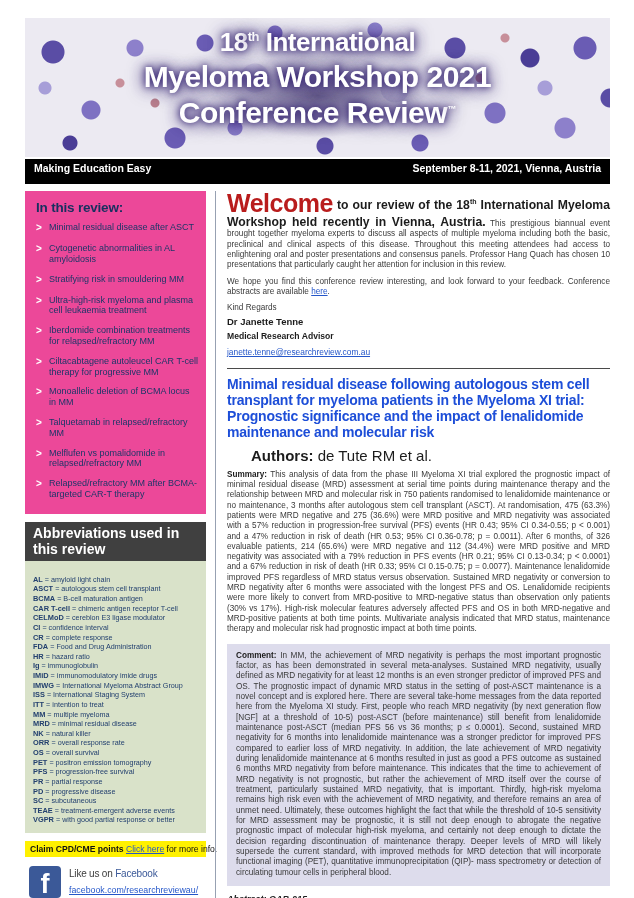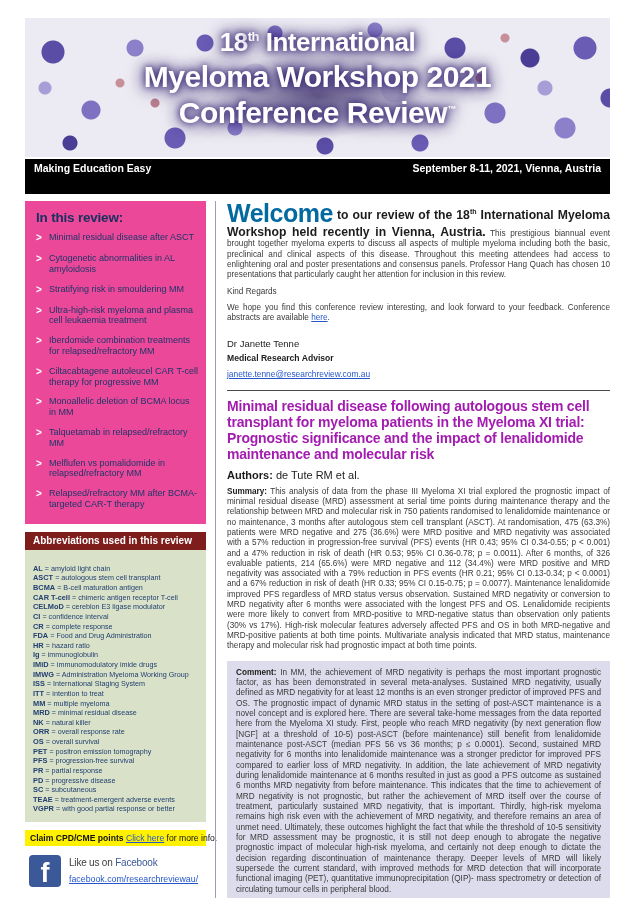--- a/index.html
+++ b/index.html
@@ -40,63 +40,63 @@
   }
   .header-title { position:absolute; left:0; right:0; top:8px; text-align:center; color:#fff; font-weight:bold;
     text-shadow:0 0 6px rgba(46,28,110,.95), 0 0 14px rgba(46,28,110,.85), 0 2px 18px rgba(46,28,110,.75); }
   .ht1 { font-size:26px; line-height:1.25; letter-spacing:-.5px; }
   .ht1 sup { font-size:13px; }
   .ht2, .ht3 { font-size:30px; line-height:1.2; letter-spacing:-.5px; }
   .ht3 sup { font-size:9px; letter-spacing:0; }
 
   
   .topbar { margin:2px 24px 0 25px; background:#000; color:#fff; display:flex; justify-content:space-between;
-    align-items:center; padding:3px 9px 20px; font-weight:bold; font-size:10.5px;gap:8px; }
+    align-items:center; padding:3px 9px 10px; font-weight:bold; font-size:10.5px;gap:8px; }
 
   
   .cols { display:flex; margin:7px 24px 0 25px; }
   .sidebar { width:181px; flex-shrink:0; }
   .main { flex:1; border-left:1px solid #97a1b2; margin-left:9px; padding-left:11px; }
 
   
   .review-box { background:#ec4899; padding:9px 8px 12px 11px; }
   .review-box h2 { color:#16305f; font-size:13.5px; margin-bottom:7px; letter-spacing:-.2px; }
   .toc-item { display:flex; margin-bottom:9px; cursor:pointer; }
   .toc-item .chev { color:#fff; font-weight:bold; font-size:10px; width:13px; flex-shrink:0; line-height:1.2; }
   .toc-item .lbl { color:#1c3668; font-size:9px; line-height:1.2; }
 
-  .abbrev-header { margin-top:8px; background:#7f1d1d; color:#fff; font-weight:bold; font-size:10px; padding:3px 8px 4px; }
+  .abbrev-header { margin-top:8px; background:#404040; color:#fff; font-weight:bold; font-size:14px; padding:3px 8px 4px; }
   .abbrev-box { background:#d9e2c9; padding:14px 6px 8px 8px; }
   .abbrev-row { color:#23406f; font-size:7.2px; line-height:1.3; }
   .abbrev-row b { font-size:7.4px; }
 
   .cpd-bar { margin-top:8px; background:#fff100; font-size:8.6px; color:#111; padding:3px 5px; white-space:nowrap; }
   .cpd-bar b { font-size:8.6px; }
   .cpd-link { color:#2456c9; text-decoration:underline; cursor:pointer; }
 
   .fb-row { margin-top:9px; display:flex; align-items:center; gap:8px; padding-left:4px; }
   .fb-logo { width:32px; height:32px; background:#3b5998; border-radius:4px; color:#fff; font-weight:bold;
     font-size:27px; display:flex; align-items:flex-end; justify-content:center; line-height:.95; cursor:pointer; overflow:hidden; }
   .fb-like { font-size:10px; font-weight:normal; color:#3d3d3d; letter-spacing:-.2px; }
   .fb-like .brand { color:#3b5998; }
   .fb-url { font-size:8.8px; font-weight:normal; color:#2456c9; text-decoration:underline; cursor:pointer; }
 
   
   .welcome-para { font-size:8.2px; line-height:1.26; color:#3a3a3a; text-align:justify; }
-  .welcome-word { color:#0369a1; font-weight:bold; font-size:25px; letter-spacing:-.5px; vertical-align:-3px; line-height:1; }
+  .welcome-word { color:#b91c1c; font-weight:bold; font-size:25px; letter-spacing:-.5px; vertical-align:-3px; line-height:1; }
   .welcome-bold { font-weight:bold; color:#1c1c1c; font-size:12.2px; line-height:1.1; }
   .welcome-bold sup { font-size:7px; }
   .para { font-size:8.2px; line-height:1.26; color:#3a3a3a; margin-top:6px; text-align:justify; }
   .inline-link { color:#2456c9; text-decoration:underline; cursor:pointer; }
-  .sig-name { font-size:9.5px; font-weight:normal; color:#1c1c1c; margin-top:14px; }
+  .sig-name { font-size:9.5px; font-weight:bold; color:#1c1c1c; margin-top:2px; }
   .sig-role { font-size:8.6px; font-weight:bold; color:#1c1c1c; margin-top:4px; }
   .sig-email { display:inline-block; font-size:8.4px; color:#2456c9; text-decoration:underline; margin-top:5px; cursor:pointer;text-align:center; }
   .divider { border-top:1px solid #4a4a4a; margin:9px 0 8px; }
-  .article-title { color:#a21caf; font-size:14px; font-weight:bold; line-height:1.14; letter-spacing:-.2px; }
-  .authors { font-size:11px; color:#1c1c1c; margin-top:6px; }
+  .article-title { color:#1d4ed8; font-size:14px; font-weight:bold; line-height:1.14; letter-spacing:-.2px; }
+  .authors { font-size:15px; color:#1c1c1c; margin-top:6px;margin-left:24px; }
   .comment-box { background:#dddcec; margin-top:9px; padding:7px 9px 8px; }
   .comment-box .para { margin-top:0; }
   .abstract { margin-top:8px; font-size:9px; font-weight:bold; font-style:italic; color:#1c1c1c; }
   b.lbl-b { color:#1c1c1c; }
 </style>
 </head>
 <body>
 
 <div class="page">
 
@@ -167,21 +167,21 @@
         <div class="abbrev-row"><b>ASCT</b> <span>= autologous stem cell transplant</span></div>
         <div class="abbrev-row"><b>BCMA</b> <span>= B-cell maturation antigen</span></div>
         <div class="abbrev-row"><b>CAR T-cell</b> <span>= chimeric antigen receptor T-cell</span></div>
         <div class="abbrev-row"><b>CELMoD</b> <span>= cereblon E3 ligase modulator</span></div>
         <div class="abbrev-row"><b>CI</b> <span>= confidence interval</span></div>
         <div class="abbrev-row"><b>CR</b> <span>= complete response</span></div>
         <div class="abbrev-row"><b>FDA</b> <span>= Food and Drug Administration</span></div>
         <div class="abbrev-row"><b>HR</b> <span>= hazard ratio</span></div>
         <div class="abbrev-row"><b>Ig</b> <span>= immunoglobulin</span></div>
         <div class="abbrev-row"><b>IMiD</b> <span>= immunomodulatory imide drugs</span></div>
-        <div class="abbrev-row"><b>IMWG</b> <span>= Administration Myeloma Working Group</span></div>
+        <div class="abbrev-row"><b>IMWG</b> <span>= International Myeloma Abstract Group</span></div>
         <div class="abbrev-row"><b>ISS</b> <span>= International Staging System</span></div>
         <div class="abbrev-row"><b>ITT</b> <span>= intention to treat</span></div>
         <div class="abbrev-row"><b>MM</b> <span>= multiple myeloma</span></div>
         <div class="abbrev-row"><b>MRD</b> <span>= minimal residual disease</span></div>
         <div class="abbrev-row"><b>NK</b> <span>= natural killer</span></div>
         <div class="abbrev-row"><b>ORR</b> <span>= overall response rate</span></div>
         <div class="abbrev-row"><b>OS</b> <span>= overall survival</span></div>
         <div class="abbrev-row"><b>PET</b> <span>= positron emission tomography</span></div>
         <div class="abbrev-row"><b>PFS</b> <span>= progression-free survival</span></div>
         <div class="abbrev-row"><b>PR</b> <span>= partial response</span></div>
@@ -201,23 +201,23 @@
         </div>
       </div>
     </div>
 
     <div class="main">
 
       <p class="welcome-para">
         <span class="welcome-word">Welcome</span><span class="welcome-bold"><span> to our review of the 18</span><sup>th</sup><span> International Myeloma Workshop held recently in Vienna, Austria.</span></span><span> This prestigious biannual event brought together myeloma experts to discuss all aspects of multiple myeloma including both the basic, preclinical and clinical aspects of this disease. Throughout this meeting attendees had access to enlightening oral and poster presentations and consensus panels. Professor Hang Quach has chosen 10 presentations that particularly caught her attention for inclusion in this review.</span>
       </p>
 
+      <p class="para"><span>We hope you find this conference review interesting, and look forward to your feedback. Conference abstracts are available </span><a class="inline-link">here</a><span>.</span></p>
+
       <p class="para">Kind Regards</p>
-
-      <p class="para"><span>We hope you find this conference review interesting, and look forward to your feedback. Conference abstracts are available </span><a class="inline-link">here</a><span>.</span></p>
       <p class="sig-name">Dr Janette Tenne</p>
       <p class="sig-role">Medical Research Advisor</p>
       <a class="sig-email">janette.tenne@researchreview.com.au</a>
 
       <div class="divider"></div>
 
       <h1 class="article-title">Minimal residual disease following autologous stem cell transplant for myeloma patients in the Myeloma XI trial: Prognostic significance and the impact of lenalidomide maintenance and molecular risk</h1>
 
       <p class="authors"><b class="lbl-b">Authors:</b><span> de Tute RM et al.</span></p>
 

